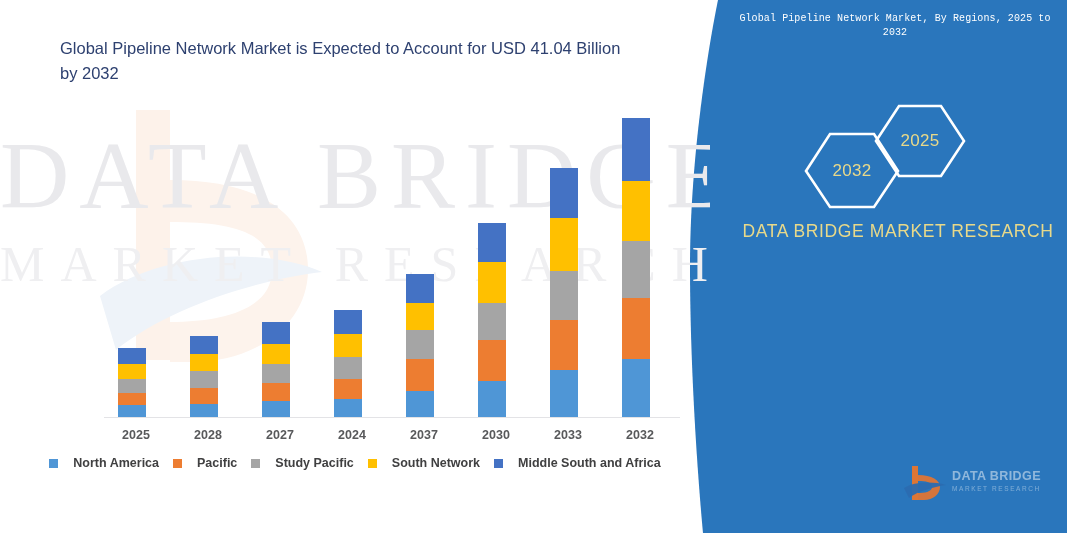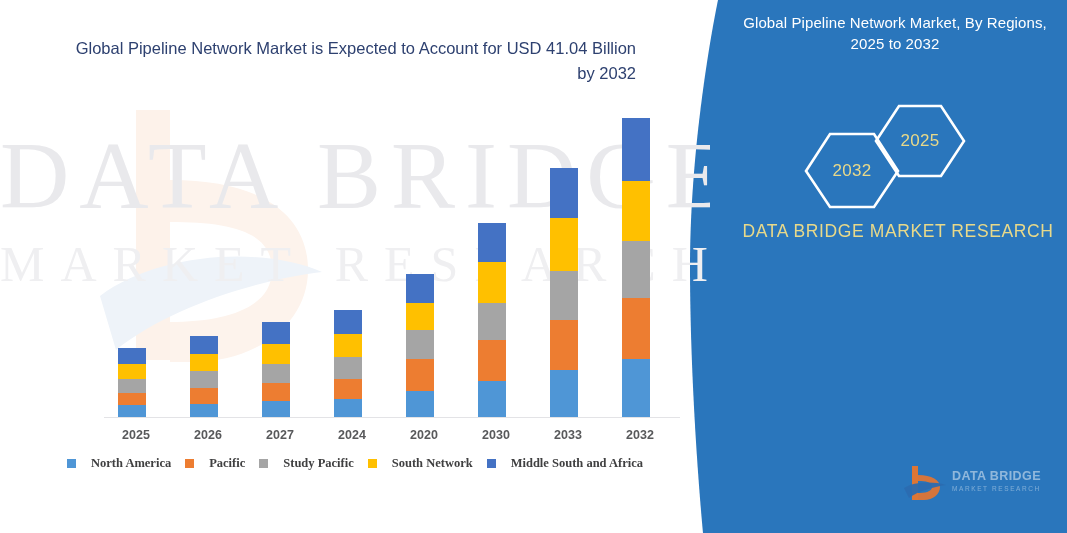--- a/index.html
+++ b/index.html
@@ -13,22 +13,22 @@
 
   
   #right-panel {
     position:absolute; top:0; left:0; width:1067px; height:533px;
   }
   #right-panel svg { position:absolute; top:0; left:0; }
   .right-content { position:absolute; top:0; left:740px; width:327px; height:533px; }
 
   #panel-title {
     position:absolute; top:12px; left:-5px; width:320px;
-    color:#ffffff; font-size:15px; line-height:1.42;
-    text-align:center; letter-spacing:.1px;
+    color:#ffffff; font-size:10px; line-height:1.42;
+    text-align:center; letter-spacing:.1px;font-family:Liberation Mono, monospace;
   }
 
   #hex-group { position:absolute; top:104px; left:58px; width:230px; height:105px; }
   .hex { position:absolute; }
   .hex svg { position:absolute; top:0; left:0; }
   .hex span {
     position:absolute; inset:0; display:flex; align-items:center; justify-content:center;
     color:#e8d98a; font-size:17px; letter-spacing:.3px;
   }
   #hex-2032 { left:6px; top:28px; width:96px; height:77px; }
@@ -41,21 +41,21 @@
 
   
   #logo { position:absolute; left:162px; top:462px; width:152px; height:48px; }
   #logo .logo-text { position:absolute; left:50px; top:7px; }
   #logo .logo-text .l1 { color:#cfe0ef; font-size:12.5px; letter-spacing:.4px; opacity:.62; font-weight:bold;}
   #logo .logo-text .l2 { color:#cfe0ef; font-size:6.5px; letter-spacing:1.6px; opacity:.5; margin-top:2px;}
 
   
   #chart-title {
     position:absolute; top:36px; left:60px; width:576px;
-    text-align:right; color:#2e4170; font-size:16.5px; line-height:1.5;
+    text-align:left; color:#2e4170; font-size:16.5px; line-height:1.5;
   }
 
   #watermark {
     position:absolute; top:120px; left:0px; width:710px; height:300px;
     pointer-events:none; overflow:hidden;
   }
   #watermark .wm1 {
     position:absolute; top:0px; left:0px; width:710px; text-align:center;
     font-family:"Liberation Serif", serif; font-size:96px; color:#e9e9ec;
     letter-spacing:10px; white-space:nowrap;
@@ -86,21 +86,21 @@
   .x-label {
     position:absolute; width:70px; text-align:center;
     font-size:12.5px; font-weight:bold; color:#58595b; top:0;
   }
 
   
   #legend {
     position:absolute; top:456px; left:0px; width:710px;
     display:flex; justify-content:center; align-items:center; gap:14px;
   }
-  .legend-item { display:flex; align-items:center; gap:15px;font-family:Liberation Serif, serif; }
+  .legend-item { display:flex; align-items:center; gap:15px; }
   .legend-swatch { width:9px; height:9px; display:block; }
   .legend-label { font-size:12.5px; font-weight:bold; color:#404041; white-space:nowrap; }
 
   
   #footer {
     position:absolute; top:508px; left:0px; width:700px; height:16px;
     font-family:"Liberation Serif", serif; font-size:8.6px; color:#3a3a3c;
   }
   #footer .fl { position:absolute; left:84px; top:0; white-space:nowrap; }
   #footer .fr { position:absolute; left:427px; top:0; white-space:nowrap; }
@@ -222,24 +222,24 @@
           <div class="seg" style="height: 61.4px; background: rgb(237, 125, 49);"></div>
           <div class="seg" style="height: 56.5843px; background: rgb(165, 165, 165);"></div>
           <div class="seg" style="height: 60.1961px; background: rgb(255, 192, 0);"></div>
           <div class="seg" style="height: 62.6039px; background: rgb(68, 114, 196);"></div>
         </div>
       </div>
   </div>
   <div id="axis-line"></div>
   <div id="x-labels">
       <div class="x-label" style="left: -3px;">2025</div>
-      <div class="x-label" style="left: 69px;">2026</div>
+      <div class="x-label" style="left: 69px;">2028</div>
       <div class="x-label" style="left: 141px;">2027</div>
       <div class="x-label" style="left: 213px;">2024</div>
-      <div class="x-label" style="left: 285px;">2020</div>
+      <div class="x-label" style="left: 285px;">2037</div>
       <div class="x-label" style="left: 357px;">2030</div>
       <div class="x-label" style="left: 429px;">2033</div>
       <div class="x-label" style="left: 501px;">2032</div>
     </div>
 
   <div id="legend">
       <div class="legend-item">
         <span class="legend-swatch" style="background: rgb(79, 150, 214);"></span>
         <span class="legend-label">North America</span>
       </div>

